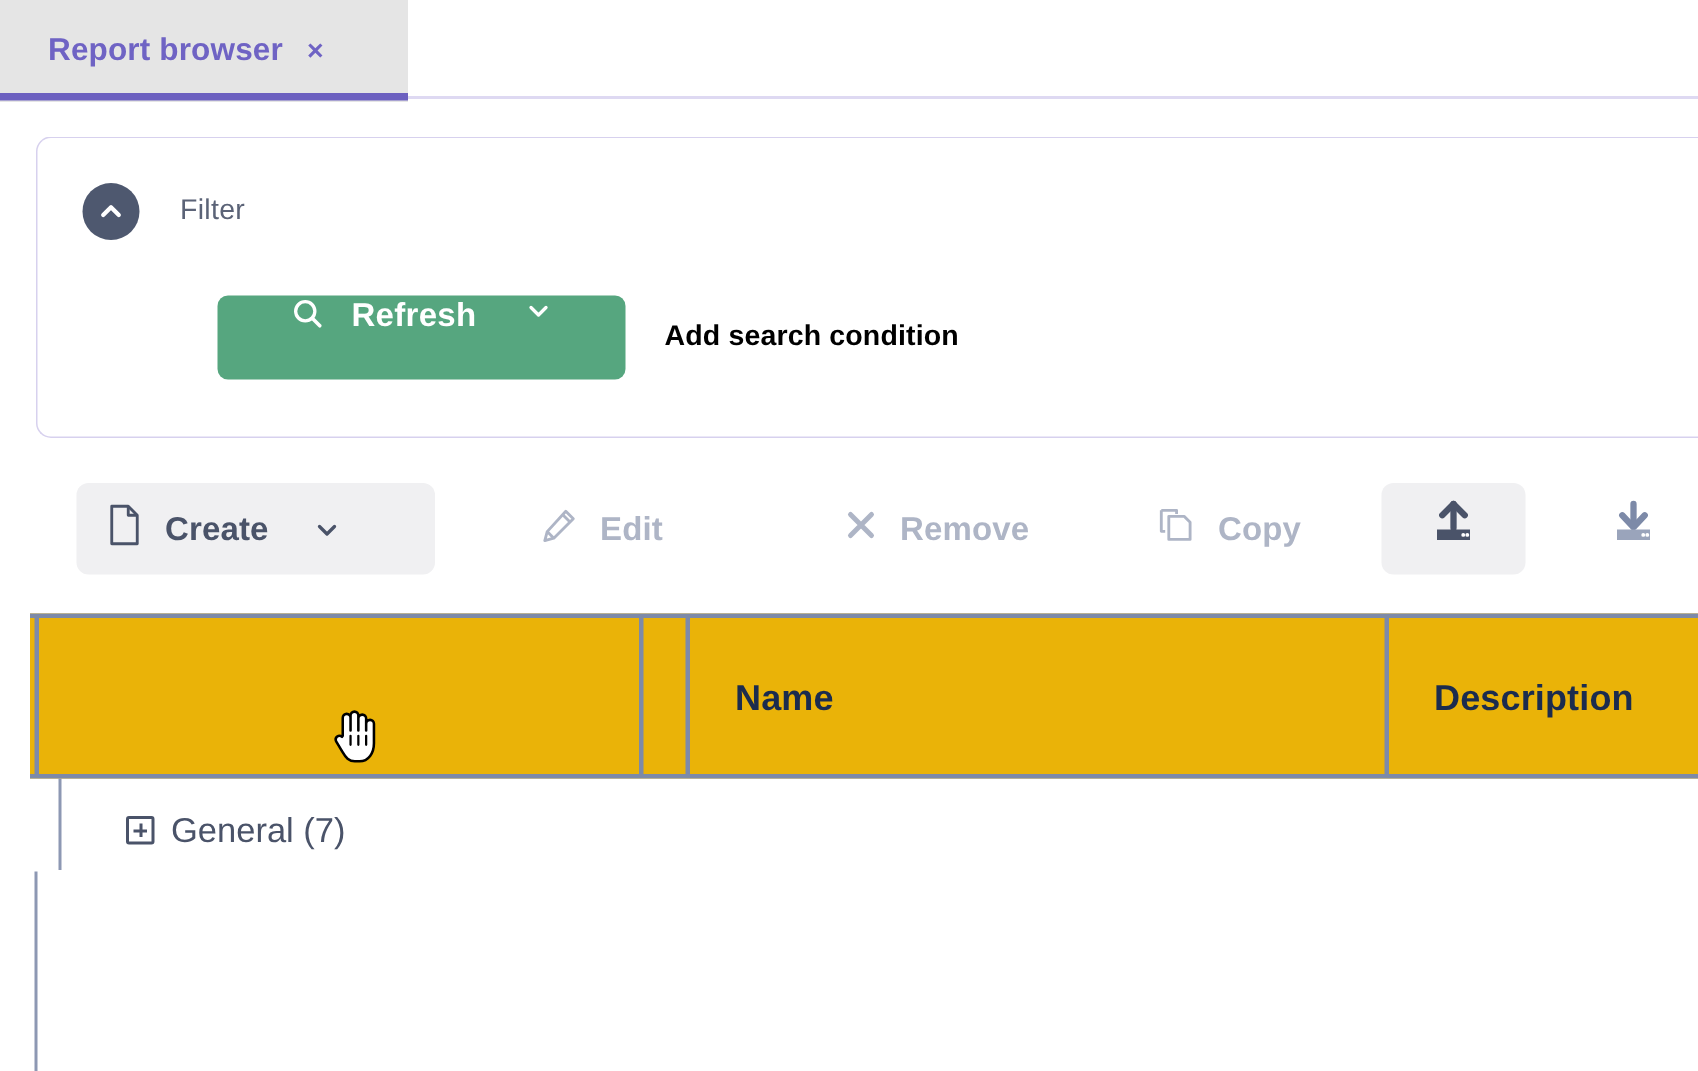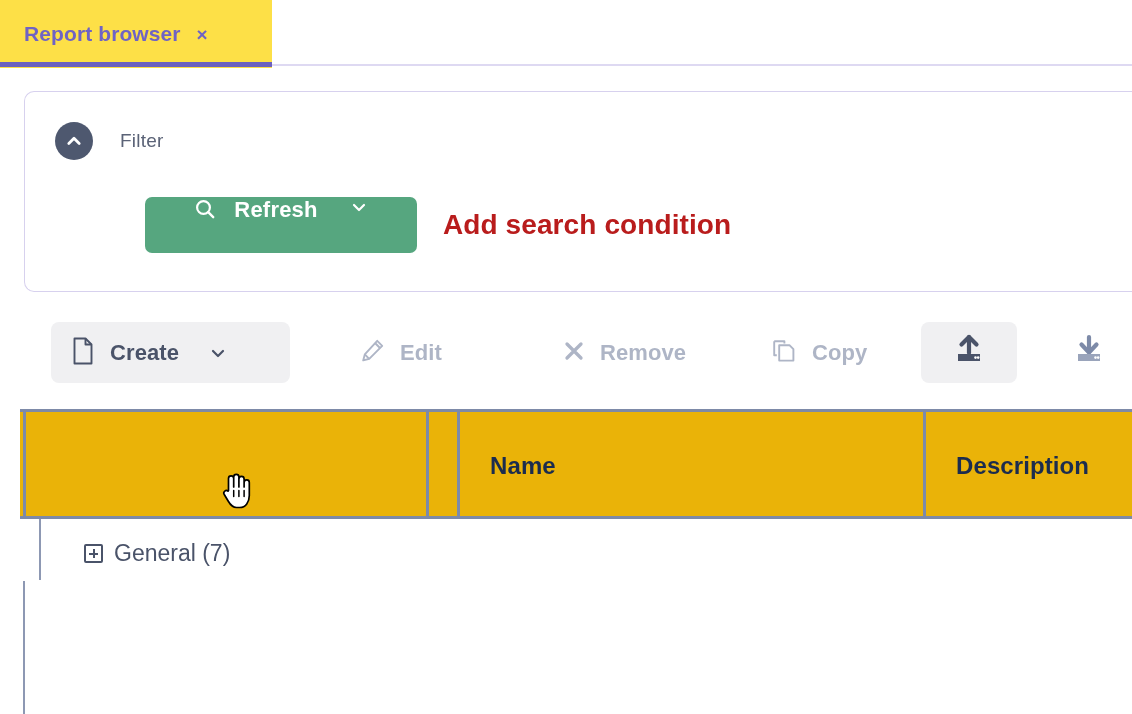--- a/index.html
+++ b/index.html
@@ -16,22 +16,22 @@
   .tabbar {
     position: absolute; left: 0; top: 0; width: 1132px; height: 68px;
     background: #ffffff;
   }
   .tabbar-underline-rest {
     position: absolute; left: 0; top: 64px; width: 1132px; height: 2px;
     background: #ded9f2;
   }
   .tab {
     position: absolute; left: 0; top: 0; width: 272px; height: 68px;
-    display: flex; align-items: center; padding-left: 24px; gap: 16px;
-    background: #fde047;
+    display: flex; align-items: center; padding-left: 32px; gap: 16px;
+    background: #e5e5e5;
   }
   .tab-underline {
     position: absolute; left: 0; top: 62px; width: 272px; height: 5px;
     background: #6c60c0;
   }
   .tab-label {
     font-size: 21px; font-weight: 700; color: #6f63c4; letter-spacing: .1px;
     white-space: nowrap;
   }
   .tab-close {
@@ -67,21 +67,21 @@
     width: 272px; height: 56px; border-radius: 7px;
     background: #56a67f; border: none;
     display: flex; align-items: flex-start; justify-content: center; gap: 17px;
     cursor: pointer; padding: 0;
   }
   .refresh-label {
     font-size: 22px; font-weight: 700; color: #ffffff; letter-spacing: .2px;
   }
   .refresh-caret { margin-left: 14px; display: flex; }
   .add-cond {
-    font-size: 28px; font-weight: 700; color: #b91c1c;
+    font-size: 19px; font-weight: 700; color: #000000;
     cursor: pointer; white-space: nowrap; letter-spacing: .1px;
   }
 
   
   .toolbar {
     position: absolute; left: 20px; top: 322px; width: 1112px; height: 61px; margin-left: 31px;
   }
   .tb-item {
     position: absolute; top: 0; height: 61px; border-radius: 8px;
     display: flex; align-items: center; gap: 15px; padding: 0 20px;

